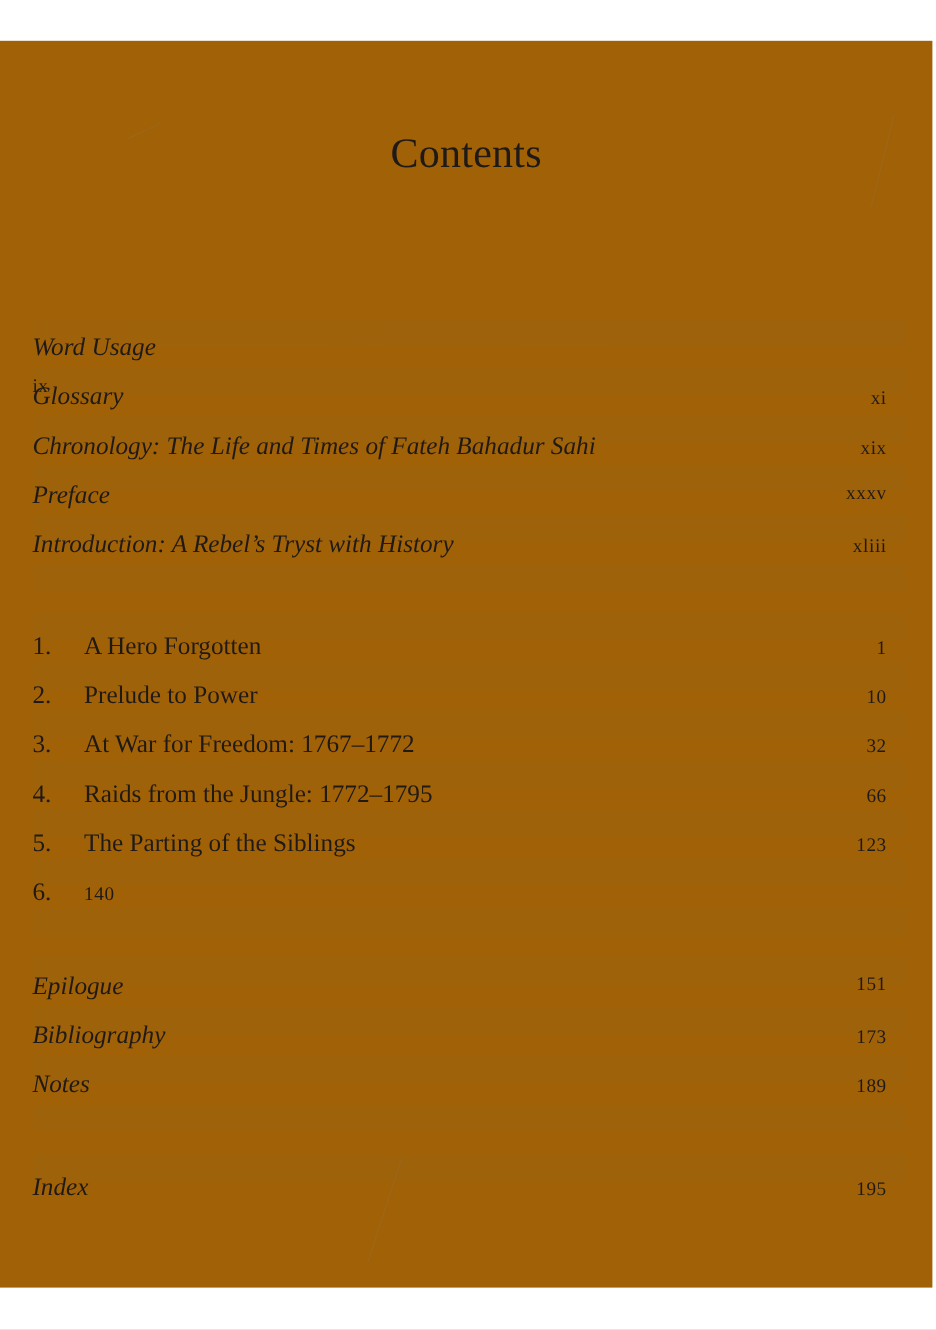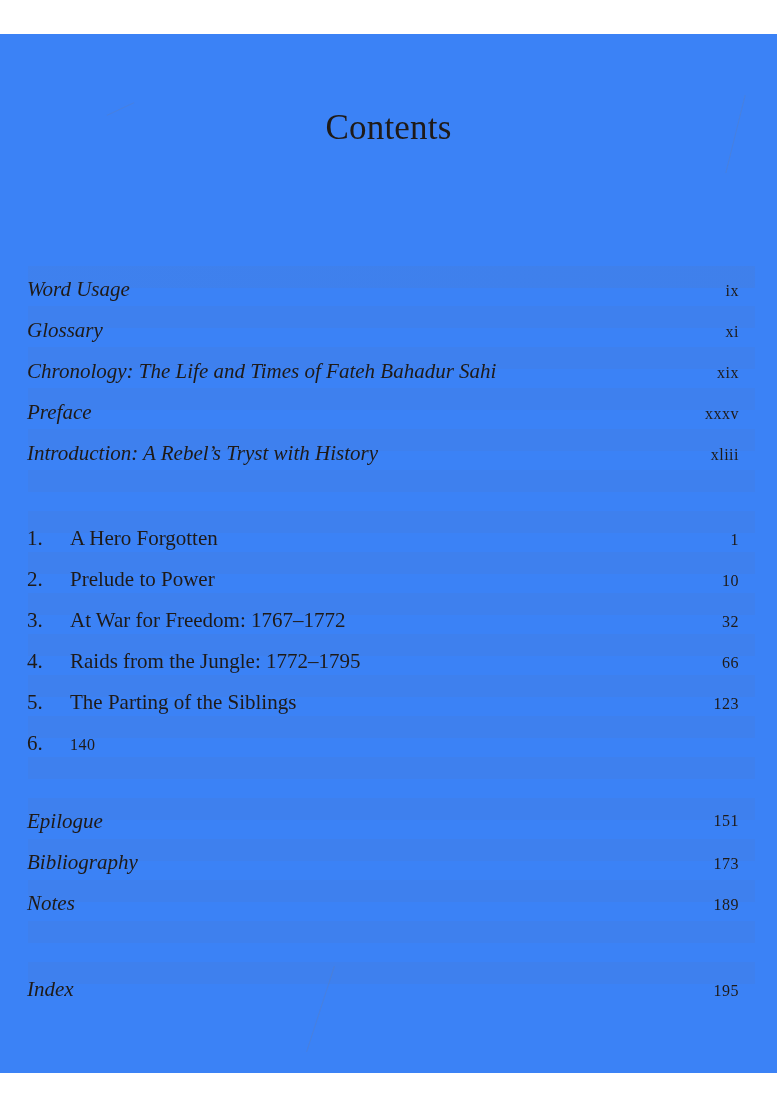--- a/index.html
+++ b/index.html
@@ -13,21 +13,21 @@
       position: relative;
       overflow: hidden;
       font-family: "Liberation Serif", "DejaVu Serif", serif;
     }
     .page {
       position: absolute;
       left: 0;
       top: 34px;
       width: 777px;
       height: 1039px;
-      background: #3b82f6;
+      background: #a16207;
       overflow: hidden;
     }
     
     .ghost {
       position: absolute;
       left: 28px;
       right: 22px;
       color: rgba(120, 100, 90, 0.10);
       font-size: 19px;
       letter-spacing: 1.2px;
@@ -116,33 +116,33 @@
   <div class="ghost" style="top:846px;height:22px;background:rgba(120,100,90,0.05);"></div>
   <div class="ghost" style="top:887px;height:22px;background:rgba(120,100,90,0.05);"></div>
   <div class="ghost" style="top:928px;height:22px;background:rgba(120,100,90,0.05);"></div>
 
   <div class="scratch" style="left:735px;top:60px;height:80px;transform:rotate(14deg);"></div>
   <div class="scratch" style="left:320px;top:930px;height:90px;transform:rotate(18deg);"></div>
   <div class="scratch" style="left:120px;top:60px;height:30px;transform:rotate(65deg);"></div>
 
   <div class="title">Contents</div>
 
-  <div class="toc-row" style="top:238px;">
+  <div class="toc-row" style="top:238px;flex-direction:column;">
     <span class="label label-italic">Word Usage</span>
     <span class="page-no">ix</span>
   </div>
   <div class="toc-row" style="top:279px;">
     <span class="label label-italic">Glossary</span>
     <span class="page-no">xi</span>
   </div>
   <div class="toc-row" style="top:320px;">
     <span class="label label-italic">Chronology: The Life and Times of Fateh Bahadur Sahi</span>
     <span class="page-no">xix</span>
   </div>
-  <div class="toc-row" style="top:361px;">
+  <div class="toc-row" style="top:361px;align-items:flex-end;">
     <span class="label label-italic">Preface</span>
     <span class="page-no">xxxv</span>
   </div>
   <div class="toc-row" style="top:402px;">
     <span class="label label-italic">Introduction: A Rebel’s Tryst with History</span>
     <span class="page-no">xliii</span>
   </div>
 
   <div class="toc-row" style="top:487px;">
     <span class="num">1.</span>

